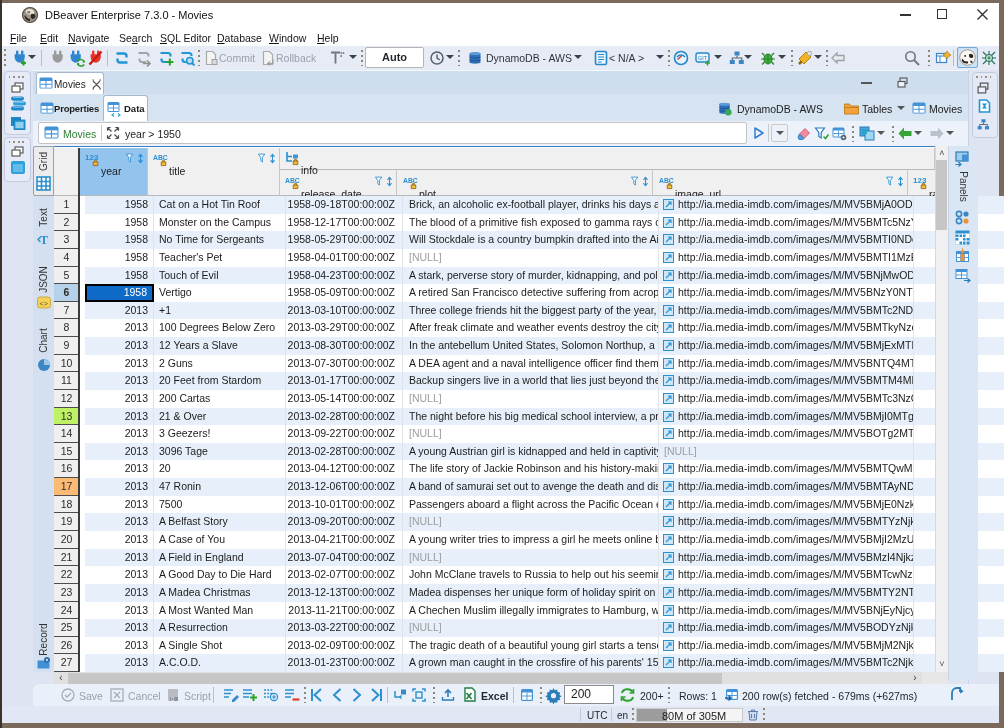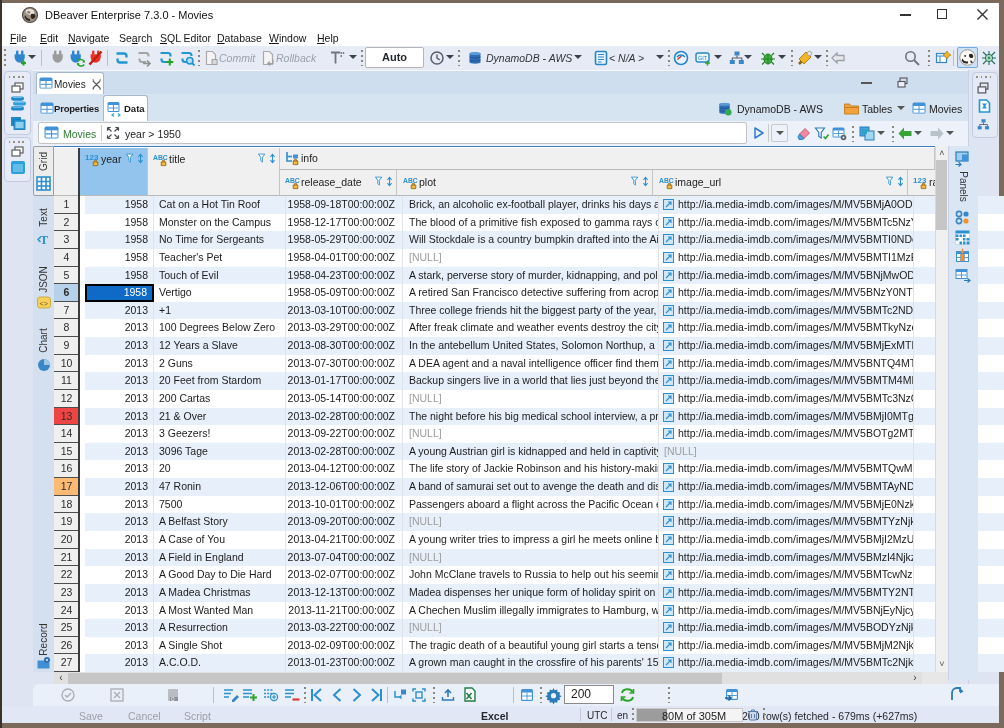--- a/index.html
+++ b/index.html
@@ -8,52 +8,52 @@
 .abs { position:absolute; }
 #win { position:absolute; left:2px; top:3px; width:997px; height:720px; background:#ffffff; }
 
 #titlebar { left:2px; top:3px; width:997px; height:24px; background:#fff; }
 #title-text { left:45px; top:9px; font-size:11px; color:#101010; }
 #menubar { left:2px; top:27px; width:997px; height:19px; background:#fff; font-size:10.5px; color:#151515; }
 .mi { position:absolute; top:5px; }
 #toolbar { left:2px; top:46px; width:997px; height:24px; background:#e7ebf6; }
 .tsep { position:absolute; top:50px; width:1px; height:16px; background:#b6becf; }
 .dsep { position:absolute; top:50px; width:2px; height:16px; background-image:repeating-linear-gradient(#8c8878 0 2px, transparent 2px 5px); }
-.tbtxt { position:absolute; top:52px; font-size:10.5px; color:#30343a;font-style:italic; }
+.tbtxt { position:absolute; top:52px; font-size:10.5px; color:#30343a; }
 .gtxt { color:#9aa1ab; }
 .darr { position:absolute; width:0; height:0; border-left:4px solid transparent; border-right:4px solid transparent; border-top:4px solid #3c4048; }
 
 #mainbg { left:2px; top:70px; width:997px; height:636px; background:#dfe4f2; }
 #tabrow1 { left:33px; top:70px; width:935px; height:24px; background:#cfdeee; border-top:1.5px solid #f6f9fc; }
 #movtab { left:36px; top:72px; width:68px; height:22px; background:#fff; border:1px solid #a8b8cc; border-bottom:none; border-radius:3px 3px 0 0; }
 #tabrow2 { left:33px; top:94px; width:935px; height:27px; background:#d6e3f1; }
 #datatab { left:103px; top:95px; width:45px; height:26px; background:#fff; border:1px solid #a8b8cc; border-bottom:none; border-radius:3px 3px 0 0; }
 #filterrow { left:33px; top:121px; width:935px; height:25px; background:#edf2fa; }
 #filterbox { left:38px; top:122px; width:709px; height:22px; background:#fff; border:1px solid #c3c3c3; border-radius:2px; }
 
 #tabstrip { left:33px; top:146px; width:21px; height:526px; background:#d4e0ef; }
 .vtab { position:absolute; left:33px; width:21px; display:flex; align-items:center; justify-content:center; }
 .vtab span { display:block; transform:rotate(-90deg); font-size:10px; color:#333; white-space:nowrap; }
 #grid { left:54px; top:146px; width:881px; height:526px; background:#fff; border-top:1.5px solid #4080c0; overflow:hidden; }
 
 .hcell { position:absolute; background:#f0f0f0; border-right:1px solid #c6c6c6; border-bottom:1px solid #b9b9b9; font-size:12px; color:#1c1c1c; }
-.hdrt { font-size:10.5px; color:#1c1c1c; }
+.hdrt { font-size:10.5px; color:#1c1c1c;margin-top:12px; }
 
 .drow { position:absolute; left:85px; width:983px; height:18px; }
 .cell { position:absolute; top:0; height:18px; font-size:10.5px; color:#1b1b1b; line-height:17px; white-space:nowrap; overflow:hidden; border-right:1px solid #e0e4e9; }
 .c-year { left:0; width:69px; text-align:right; padding-right:5px; }
 .c-title { left:69px; width:132px; padding-left:5px; }
 .c-date { left:201px; width:117px; text-align:right; padding-right:7px; }
 .c-plot { left:318px; width:256px; padding-left:6px; }
 .c-url { left:574px; width:255px; padding-left:19px; }
 .c-rat { left:829px; width:27px; }
 .nul { color:#9d9d9d; }
 .rowhdr { position:absolute; left:54px; width:25px; background:#efefef; border-bottom:1px solid #4d4d4d; font-size:10.5px; color:#2b2b2b; text-align:center; }
 #bottombar { left:33px; top:684px; width:966px; height:22px; background:#e9f0f9; border-top-left-radius:6px; }
-.bbtxt { position:absolute; top:690px; font-size:10.5px; color:#23272d;margin-top:20px; }
+.bbtxt { position:absolute; top:690px; font-size:10.5px; color:#23272d; }
 .bbg { color:#9aa0a8; }
 #statusbar { left:2px; top:706px; width:997px; height:17px; background:#e2e7f5; }
 .sbtxt { position:absolute; top:710px; font-size:10px; color:#23272d; }
 svg { position:absolute; overflow:visible; }
 </style>
 </head>
 <body>
 <div id="win"></div>
 <div class="abs" style="left:0;top:0;width:2px;height:728px;background:#3a332c"></div>
 <div class="abs" id="titlebar"></div>
@@ -677,21 +677,21 @@
     <span class="cell c-year">2013</span>
     <span class="cell c-title">200 Cartas</span>
     <span class="cell c-date">2013-05-14T00:00:00Z</span>
     <span class="cell c-plot nul">[NULL]</span>
     <span class="cell c-url"><svg style="position:absolute;left:4px;top:3px;overflow:visible" width="11" height="11" viewBox="0 0 11 11">
         <rect x="0.5" y="0.5" width="10" height="10" fill="#cfe7f7" stroke="#2b8fd0" stroke-width="1"></rect>
         <path d="M3 8 L8 3 M5 3 h3 v3" fill="none" stroke="#2b8fd0" stroke-width="1.1"></path>
       </svg>http://ia.media-imdb.com/images/M/MV5BMTc3NzQyOD</span>
     <span class="cell c-rat"></span>
   </div>
-<div class="rowhdr" style="top:407.6px;height:17.63px;background:#ef4444;line-height:17.6px">13</div>
+<div class="rowhdr" style="top:407.6px;height:17.63px;background:#bef264;line-height:17.6px">13</div>
 <div class="drow" style="top:407.6px;height:17.63px;background:#e7f0fa">
     <span class="cell c-year">2013</span>
     <span class="cell c-title">21 &amp; Over</span>
     <span class="cell c-date">2013-02-28T00:00:00Z</span>
     <span class="cell c-plot">The night before his big medical school interview, a pro</span>
     <span class="cell c-url"><svg style="position:absolute;left:4px;top:3px;overflow:visible" width="11" height="11" viewBox="0 0 11 11">
         <rect x="0.5" y="0.5" width="10" height="10" fill="#cfe7f7" stroke="#2b8fd0" stroke-width="1"></rect>
         <path d="M3 8 L8 3 M5 3 h3 v3" fill="none" stroke="#2b8fd0" stroke-width="1.1"></path>
       </svg>http://ia.media-imdb.com/images/M/MV5BMjI0MTg3Mzc</span>
     <span class="cell c-rat"></span>

